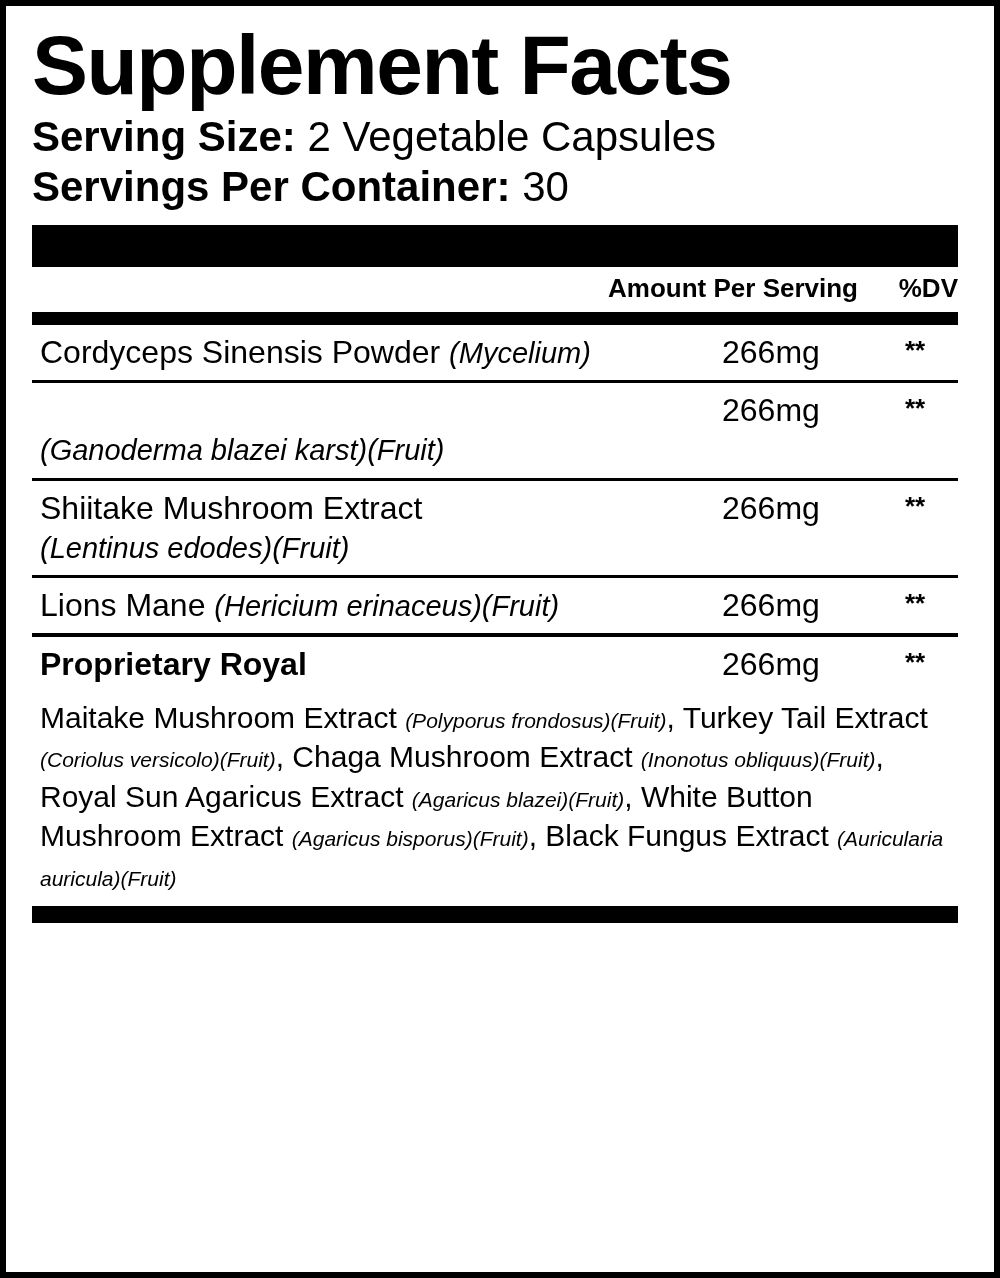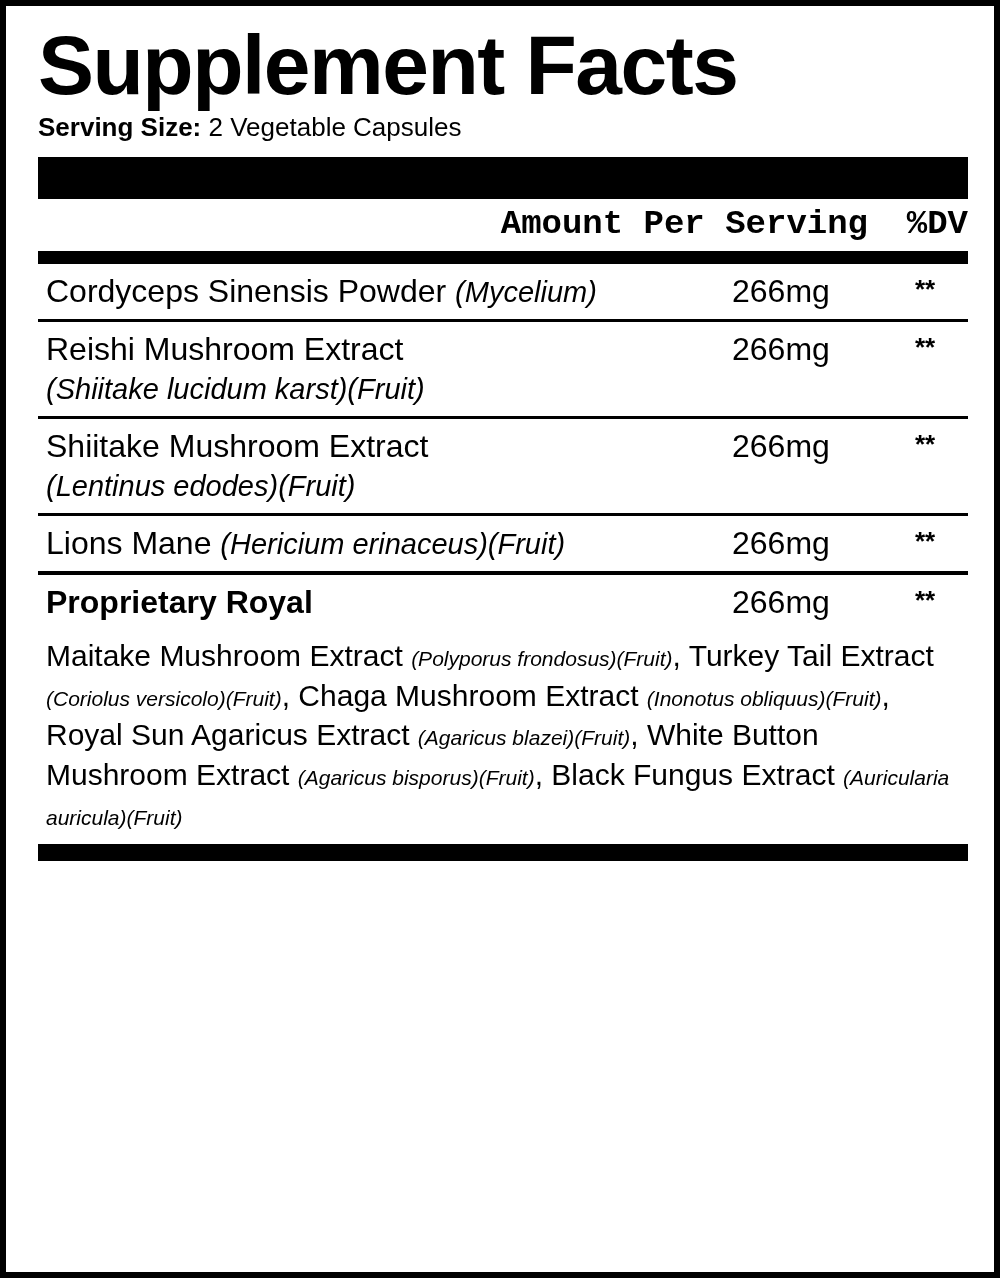--- a/index.html
+++ b/index.html
@@ -19,35 +19,34 @@
     position: relative;
     width: 1000px;
     height: 1278px;
     box-sizing: border-box;
     border: 6px solid #000;
     background: #fff;
     padding: 0;
   }
 
   .inner {
-    padding: 18px 26px 0 26px;
-    margin-left: 6px;
+    padding: 18px 36px 0 26px;
   }
 
   .title {
     font-size: 84px;
     font-weight: bold;
     line-height: 0.98;
     letter-spacing: -1.5px;
     margin: 0 0 6px 0;
     white-space: nowrap;
   }
 
   .serving-line {
-    font-size: 26px;
+    font-size: 42px;
     line-height: 1.18;
     white-space: nowrap;
   }
   .serving-line b { font-weight: bold; }
 
   .rule-thick {
     height: 42px;
     background: #000;
     margin: 14px 0 0 0;
   }
@@ -64,24 +63,23 @@
   .rule-hair {
     height: 3px;
     background: #000;
     margin: 0;
   }
 
   .amount-header {
     display: flex;
     justify-content: flex-end;
     align-items: flex-end;
-    font-size: 34px;
+    font-size: 26px;
     font-weight: bold;
     padding: 6px 0 8px 0;
-    font-family: Liberation Mono, monospace;
   }
   .amount-header .aps { margin-right: 14px; }
   .amount-header .dv  { width: 86px; text-align: right; }
 
   .row {
     display: flex;
     align-items: flex-start;
     padding: 8px 0 8px 0;
     font-size: 32px;
     line-height: 1.22;
@@ -131,39 +129,43 @@
 <div class="panel">
   <div class="inner">
 
     <div class="title">Supplement Facts</div>
 
     <div class="serving-line">
       <b>Serving Size:</b>
       <span>2 Vegetable Capsules</span>
     </div>
 
+    <div class="serving-line">
+      <b>Servings Per Container:</b>
+      <span>30</span>
+    </div>
 
     <div class="rule-thick"></div>
 
     <div class="amount-header">
       <span class="aps">Amount Per Serving</span>
       <span class="dv">%DV</span>
     </div>
 
     <div class="rule-med"></div>
 
     <div class="row">
       <span class="name"><span>Cordyceps Sinensis Powder </span><i>(Mycelium)</i></span>
       <span class="amt">266mg</span>
       <span class="dv">**</span>
     </div>
     <div class="rule-hair"></div>
 
     <div class="row">
-      <span class="name"><span>Reishi Mushroom Extract</span><br><i>(Shiitake lucidum karst)(Fruit)</i></span>
+      <span class="name"><br><i>(Ganoderma blazei karst)(Fruit)</i></span>
       <span class="amt">266mg</span>
       <span class="dv">**</span>
     </div>
     <div class="rule-hair"></div>
 
     <div class="row">
       <span class="name"><span>Shiitake Mushroom Extract</span><br><i>(Lentinus edodes)(Fruit)</i></span>
       <span class="amt">266mg</span>
       <span class="dv">**</span>
     </div>

